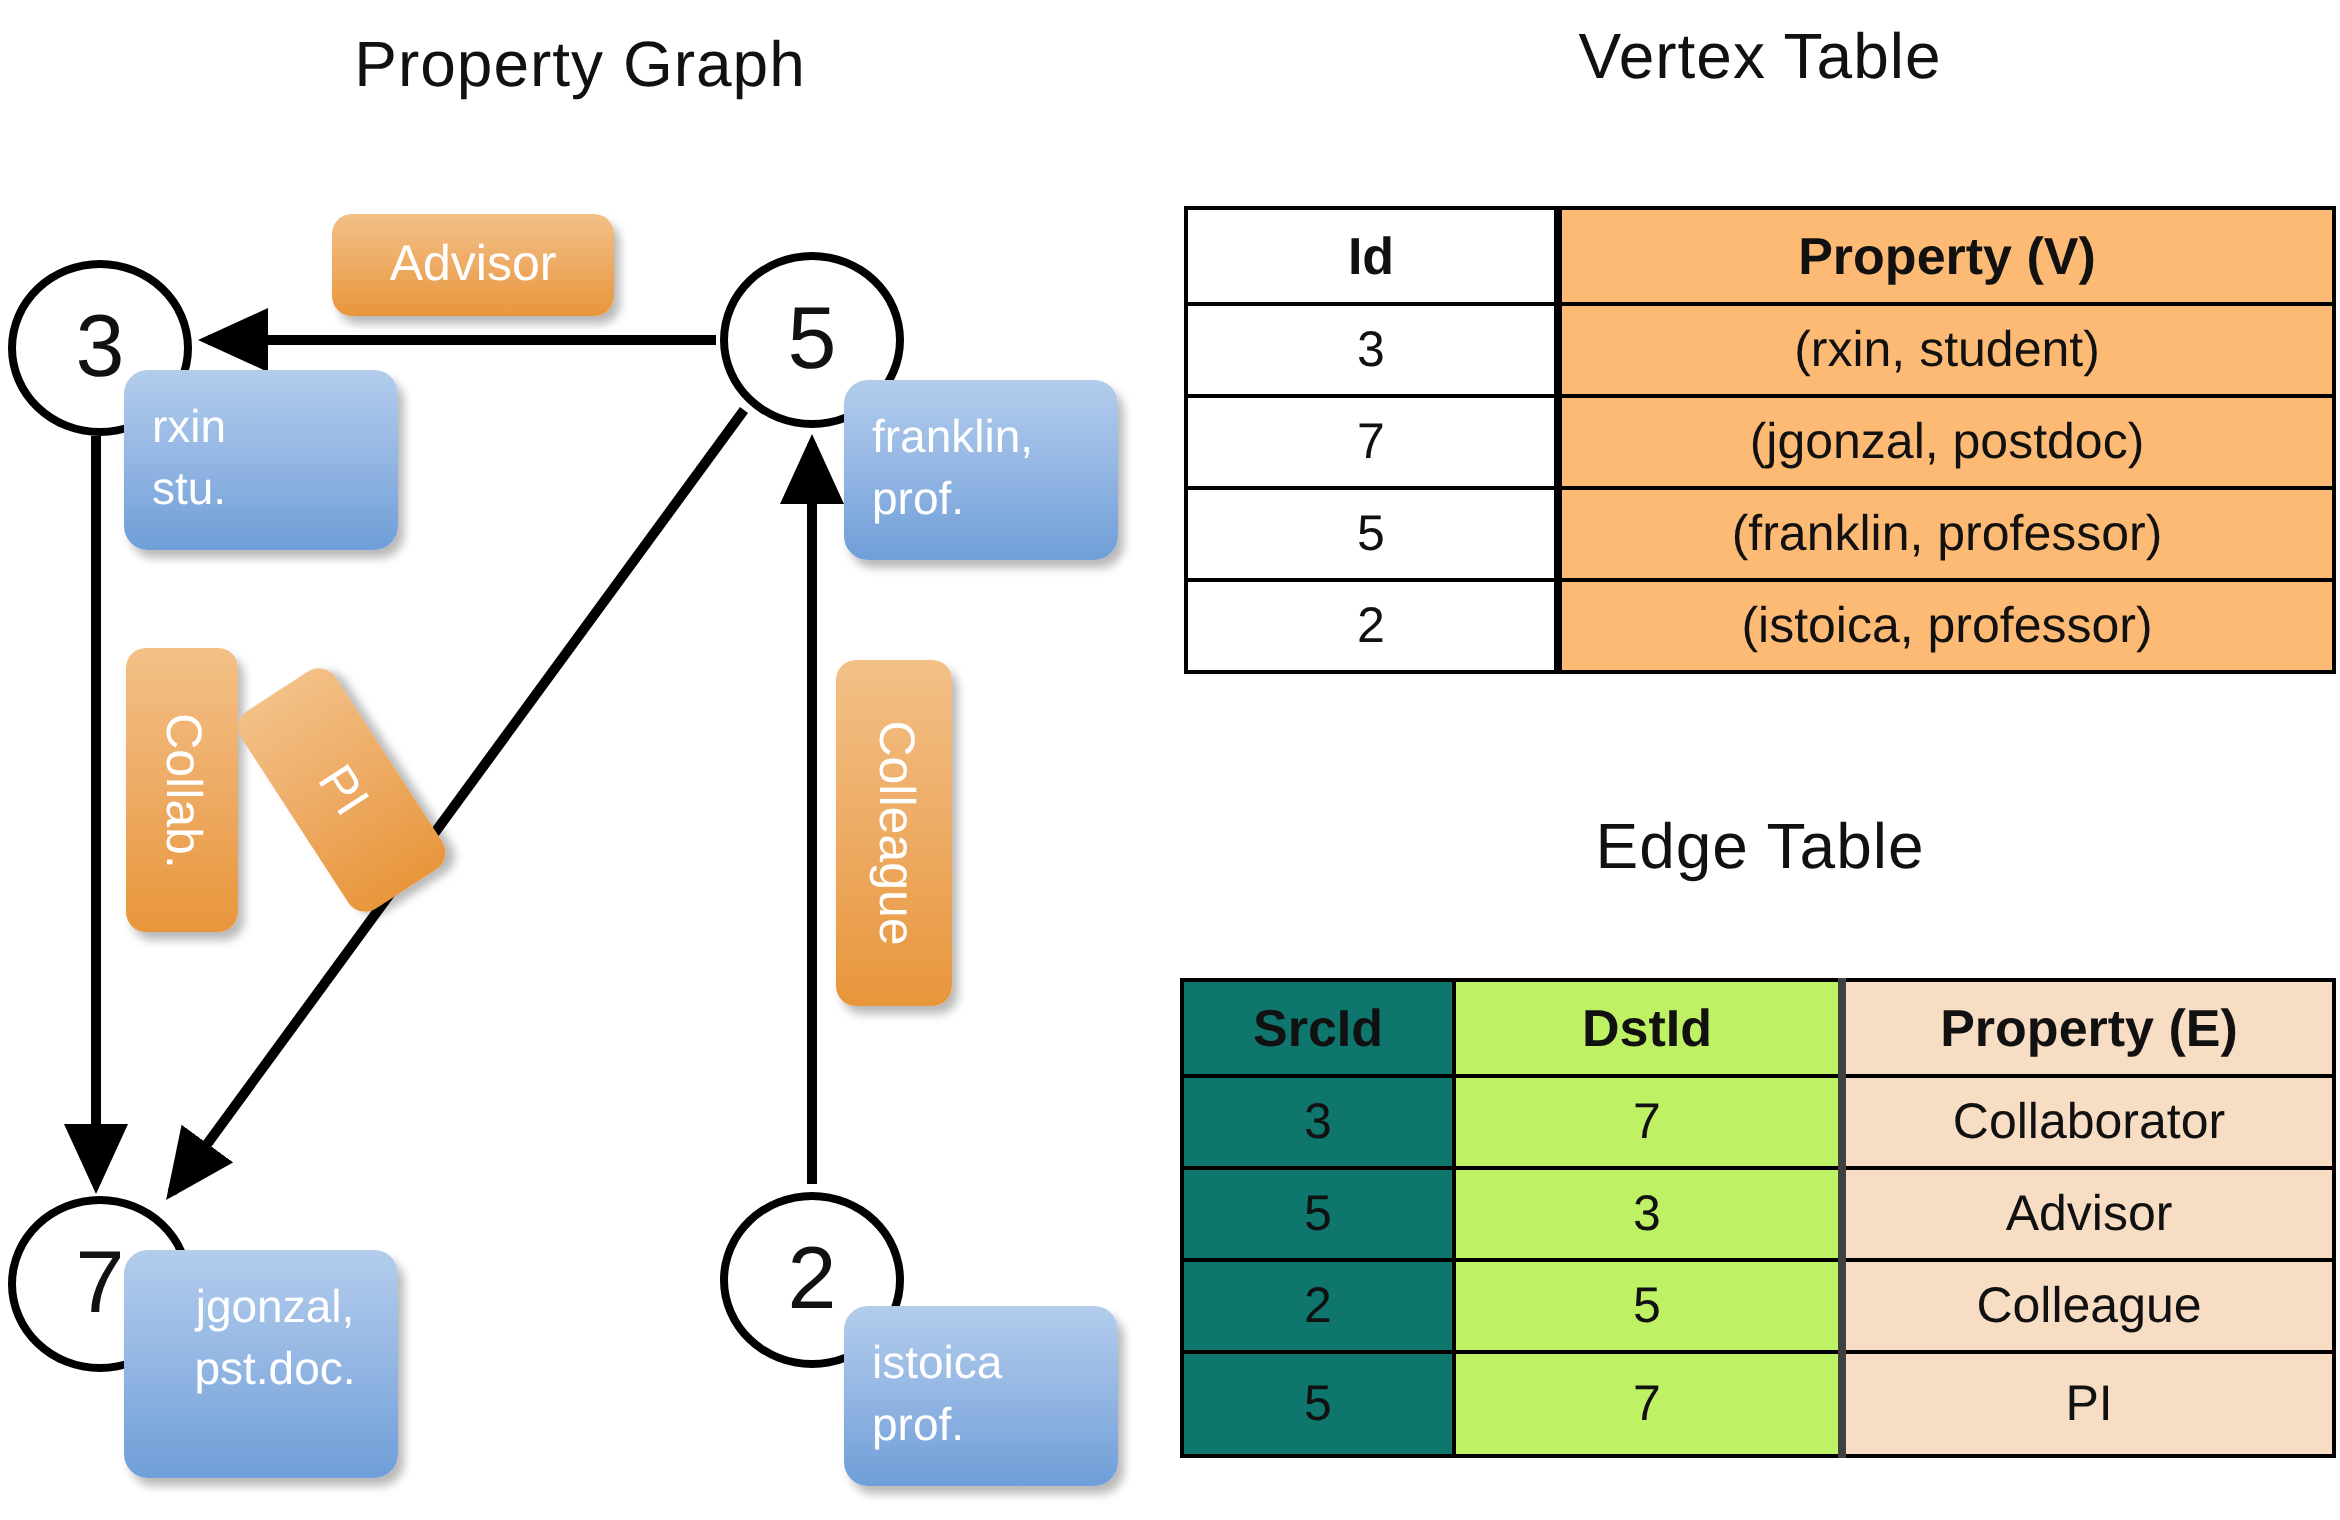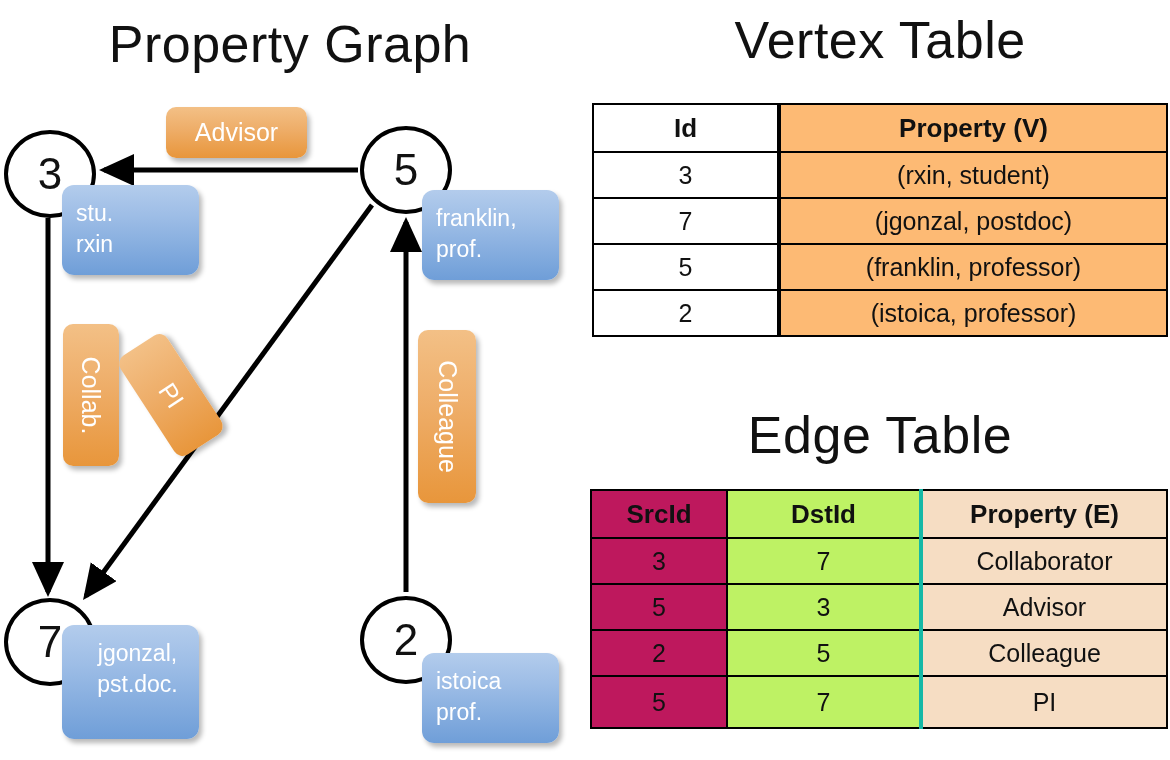--- a/index.html
+++ b/index.html
@@ -14,21 +14,21 @@
     overflow: hidden;
     font-family: "Liberation Sans", sans-serif;
     color: #000;
   }
 
   
   .title {
     position: absolute;
     font-family: "Liberation Sans", sans-serif;
     font-weight: 300;
-    font-size: 52px;
+    font-size: 32px;
     letter-spacing: 0.5px;
     color: #111;
     white-space: nowrap;
     text-align: center;
   }
   #graph-title  { left: 0;   top: 14px;  width: 580px; }
   #vertex-title { left: 590px; top: 10px; width: 580px; }
   #edge-title   { left: 590px; top: 405px; width: 580px; }
 
   
@@ -134,23 +134,23 @@
     height: 46px;
     box-sizing: border-box;
   }
   .tbl th { font-weight: bold; font-size: 26px; height: 48px; }
 
   #vertex-table { left: 592px; top: 103px; width: 576px; }
   #vertex-table .c-id   { width: 186px; background: #ffffff; }
   #vertex-table .c-prop { background: #fdba74; border-left: 4px solid #000; }
 
   #edge-table { left: 590px; top: 489px; width: 578px; }
-  #edge-table .c-src  { width: 136px; background: #be185d; }
+  #edge-table .c-src  { width: 136px; background: #0f766e; }
   #edge-table .c-dst  { width: 194px; background: #bef264; }
-  #edge-table .c-prop { background: #f6ddc3; border-left: 4px solid #14b8a6; }
+  #edge-table .c-prop { background: #f6ddc3; border-left: 4px solid #404040; }
   #edge-table tr:last-child td { height: 52px; }
 </style>
 </head>
 <body>
 
 <div id="graph-title" class="title">Property Graph</div>
 
 <div id="graph-pane">
 
   <svg id="graph-svg" viewBox="0 0 585 760">
@@ -168,22 +168,22 @@
 
     <line x1="406" y1="592" x2="406" y2="222" stroke="#000" stroke-width="5" marker-end="url(#arrowhead)"></line>
   </svg>
 
   <div class="node" id="node-3">3</div>
   <div class="node" id="node-5">5</div>
   <div class="node" id="node-7">7</div>
   <div class="node" id="node-2">2</div>
 
   <div class="vbox" id="vbox-3">
+    <span class="line">rxin</span>
     <span class="line">stu.</span>
-    <span class="line">rxin</span>
   </div>
   <div class="vbox" id="vbox-5">
     <span class="line">franklin,</span>
     <span class="line">prof.</span>
   </div>
   <div class="vbox" id="vbox-7">
     <span class="line">jgonzal,</span>
     <span class="line">pst.doc.</span>
   </div>
   <div class="vbox" id="vbox-2">

